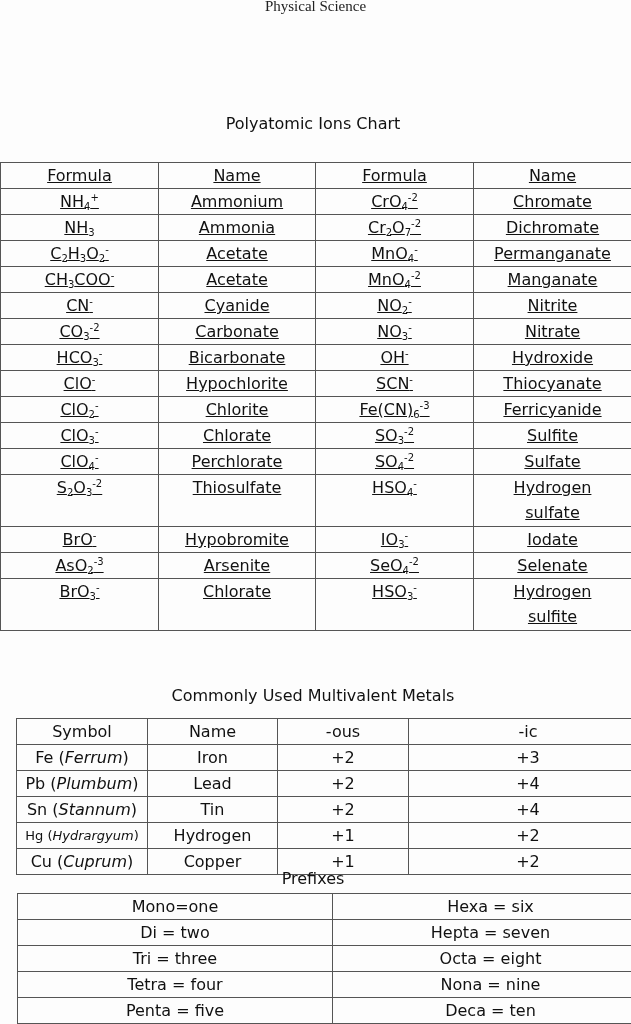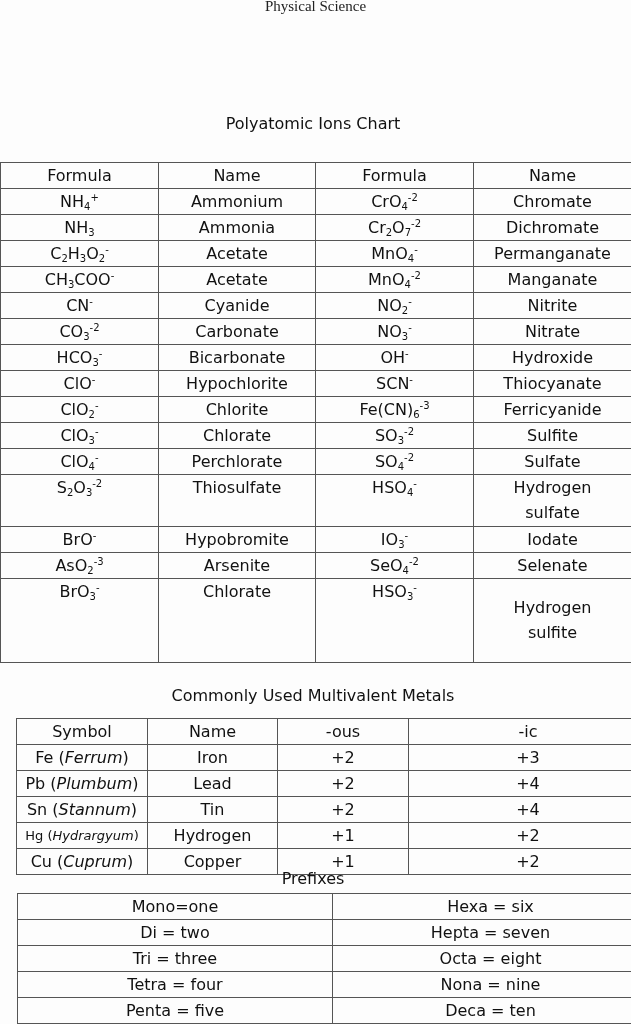--- a/index.html
+++ b/index.html
@@ -6,21 +6,21 @@
   body { width:631px; height:1024px; position:relative; overflow:hidden; color:#111;
          font-family:"DejaVu Sans", sans-serif; }
   .header { position:absolute; top:-2px; left:0; width:631px; text-align:center;
             font-family:"Liberation Serif", serif; font-size:15px; color:#222; }
   .title { position:absolute; left:0; width:626px; text-align:center; font-size:16px; }
   table { position:absolute; border-collapse:collapse; table-layout:fixed; }
   td, th { border:1.5px solid #555; text-align:center; font-weight:normal; font-size:16px;
            padding:0; line-height:25px; vertical-align:top; }
   sub { font-size:10px; vertical-align:-3px; line-height:0; }
   sup { font-size:10px; vertical-align:6px; line-height:0; }
-  .ions { top:162px; left:0; width:631px; }
+  .ions { top:162px; left:0; width:631px;text-decoration:underline; }
   .ions td, .ions th { height:25px; }
   .ions td.tall { height:51px; }
   .metals { top:710px; left:16px; width:631px;margin-top:8px; }
   .metals td, .metals th { height:25px; }
   .prefixes { top:893px; left:17px; width:631px; }
   .prefixes td { height:25px; }
   i { font-style:italic; }
   .small { font-size:13px; }
 </style>
 </head>
@@ -127,21 +127,21 @@
       <tr>
         <td><span>AsO</span><sub>2</sub><sup>-3</sup></td>
         <td>Arsenite</td>
         <td><span>SeO</span><sub>4</sub><sup>-2</sup></td>
         <td>Selenate</td>
       </tr>
       <tr>
         <td class="tall"><span>BrO</span><sub>3</sub><sup>-</sup></td>
         <td class="tall">Chlorate</td>
         <td class="tall"><span>HSO</span><sub>3</sub><sup>-</sup></td>
-        <td class="tall" style="padding: 16px 30px;">Hydrogen sulfite</td>
+        <td class="tall" style="padding: 0px 30px;">Hydrogen sulfite</td>
       </tr>
     </tbody>
 </table>
 
 <div class="title" style="top:686px;">Commonly Used Multivalent Metals</div>
 
 <table class="metals">
   <colgroup>
       <col style="width:131px">
       <col style="width:130px">

